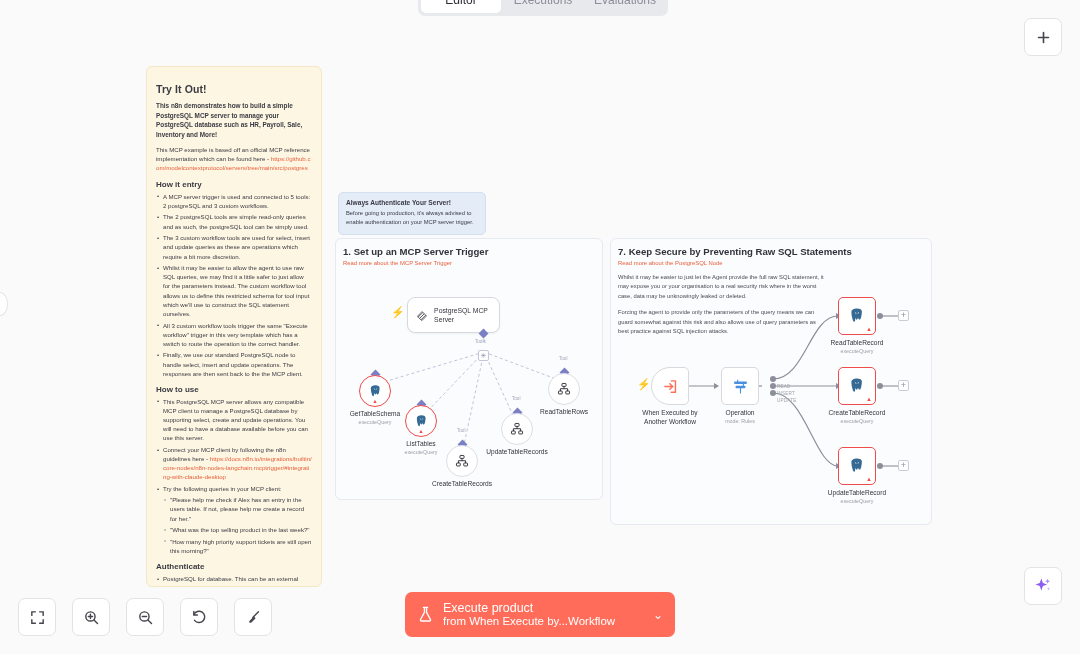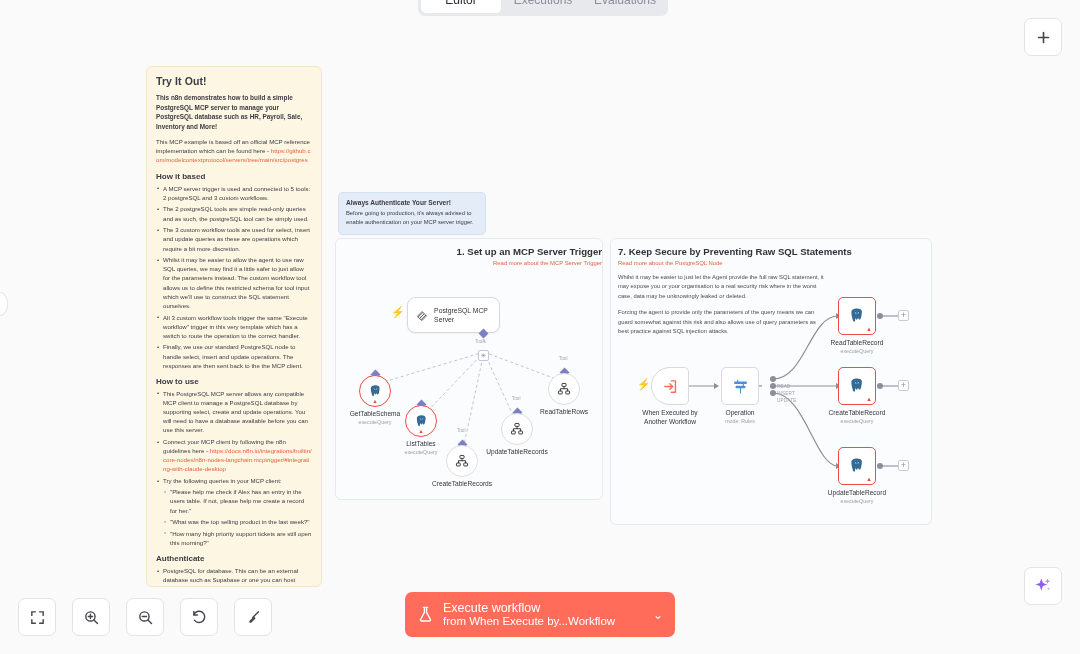--- a/index.html
+++ b/index.html
@@ -46,21 +46,21 @@
   }
   .corner-btn svg { display: block; }
   #btn-add { right: 18px; top: 18px; }
   #btn-ai  { right: 18px; top: 567px; }
 
   
   .sticky-main {
     position: absolute; left: 146px; top: 66px;
     width: 176px; height: 521px;
     background: #fdf6e3; border: 1px solid #f3e7c4;
-    border-radius: 6px; padding: 8px 9px;
+    border-radius: 6px; padding: 16px 9px;
     overflow: hidden;
     color: #3b3b44;
   }
   .sticky-main h1 { font-size: 10.5px; font-weight: 700; margin-bottom: 6px; letter-spacing: .1px;}
   .sticky-main h2 { font-size: 8px; font-weight: 700; margin: 7px 0 3px; }
   .sticky-main p  { font-size: 6.1px; line-height: 1.52; margin-bottom: 5px; }
   .sticky-main p.bold { font-weight: 700; font-size: 6.4px; }
   .sticky-main ul { list-style: none; margin: 0 0 4px 0; }
   .sticky-main li {
     font-size: 6.1px; line-height: 1.5; margin-bottom: 2.5px;
@@ -83,21 +83,21 @@
   }
   .sticky-blue h3 { font-size: 6.6px; font-weight: 700; margin-bottom: 3px; }
   .sticky-blue p  { font-size: 5.8px; line-height: 1.5; }
 
   
   .section {
     position: absolute;
     background: #fbfcfd; border: 1px solid #e6e9ef;
     border-radius: 6px;
   }
-  #section-1 { left: 335px; top: 238px; width: 268px; height: 262px; text-align: right; }
+  #section-1 { left: 335px; top: 238px; width: 268px; height: 262px; }
   #section-2 { left: 610px; top: 238px; width: 322px; height: 287px; }
   .section h2 {
     font-size: 9.6px; font-weight: 700; color: #31323a;
     margin: 7px 0 0 7px;
   }
   .section .sub {
     font-size: 5.9px; color: #e8603c; margin: 3px 0 0 7px; cursor: pointer;
   }
   .section .body {
     font-size: 5.8px; color: #4a4b55; line-height: 1.62;
@@ -213,21 +213,21 @@
 
     <div class="edge-handle"></div>
 
     <div class="sticky-main">
       <h1>Try It Out!</h1>
       <p class="bold">This n8n demonstrates how to build a simple PostgreSQL MCP server to manage your PostgreSQL database such as HR, Payroll, Sale, Inventory and More!</p>
       <p>
         <span>This MCP example is based off an official MCP reference implementation which can be found here - </span><span class="lnk">https://github.com/modelcontextprotocol/servers/tree/main/src/postgres</span>
       </p>
 
-      <h2>How it based</h2>
+      <h2>How it entry</h2>
       <ul>
         <li>A MCP server trigger is used and connected to 5 tools: 2 postgreSQL and 3 custom workflows.</li>
         <li>The 2 postgreSQL tools are simple read-only queries and as such, the postgreSQL tool can be simply used.</li>
         <li>The 3 custom workflow tools are used for select, insert and update queries as these are operations which require a bit more discretion.</li>
         <li>Whilst it may be easier to allow the agent to use raw SQL queries, we may find it a little safer to just allow for the parameters instead. The custom workflow tool allows us to define this restricted schema for tool input which we'll use to construct the SQL statement ourselves.</li>
         <li>All 3 custom workflow tools trigger the same "Execute workflow" trigger in this very template which has a switch to route the operation to the correct handler.</li>
         <li>Finally, we use our standard PostgreSQL node to handle select, insert and update operations. The responses are then sent back to the the MCP client.</li>
       </ul>
 
       <h2>How to use</h2>
@@ -540,19 +540,19 @@
     </div>
   </div>
 
   <div class="exec">
     <div class="ic">
       <svg width="17" height="19" viewBox="0 0 24 24">
         <path d="M9 2 H15 M10.5 2 V9 L5 19 A1.5 1.5 0 0 0 6.3 21.2 H17.7 A1.5 1.5 0 0 0 19 19 L13.5 9 V2" stroke="#ffffff" stroke-width="1.9" fill="none" stroke-linecap="round" stroke-linejoin="round"></path>
       </svg>
     </div>
     <div class="txts">
-      <div class="l1">Execute workflow</div>
+      <div class="l1">Execute product</div>
       <div class="l2">from When Execute by...Workflow</div>
     </div>
     <div class="chev">⌄</div>
   </div>
 
 </div>
 
 </body></html>

